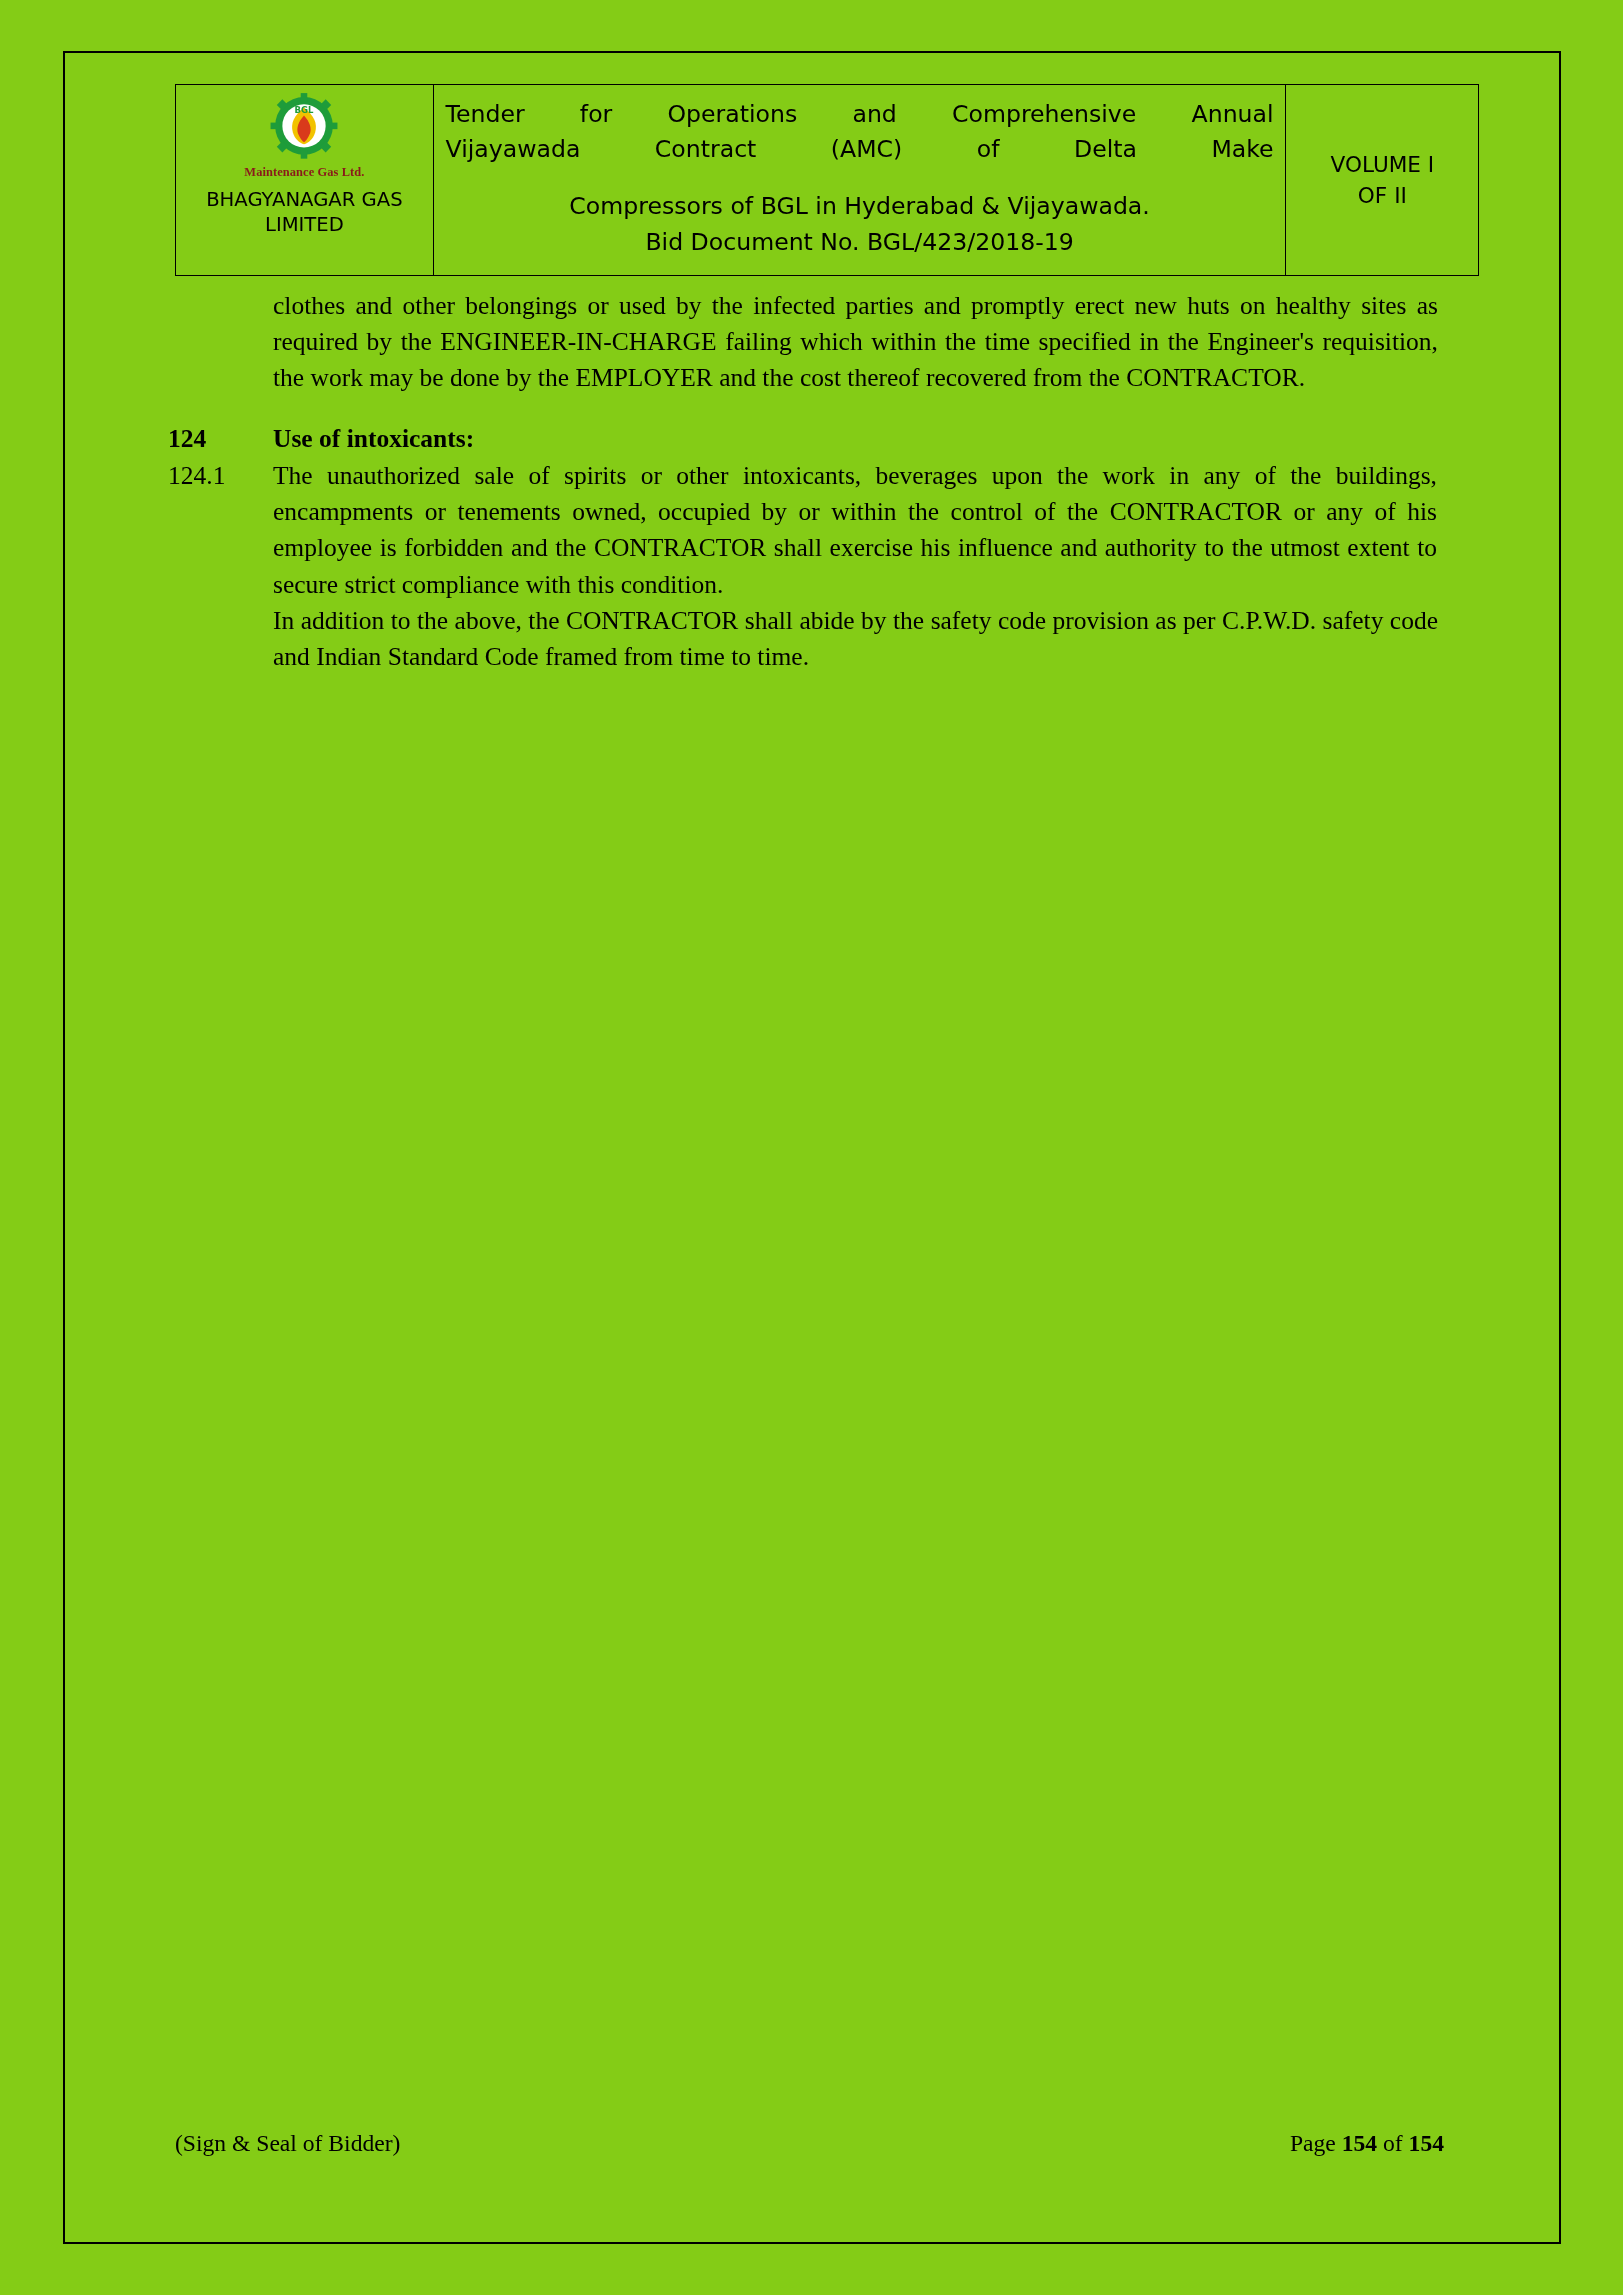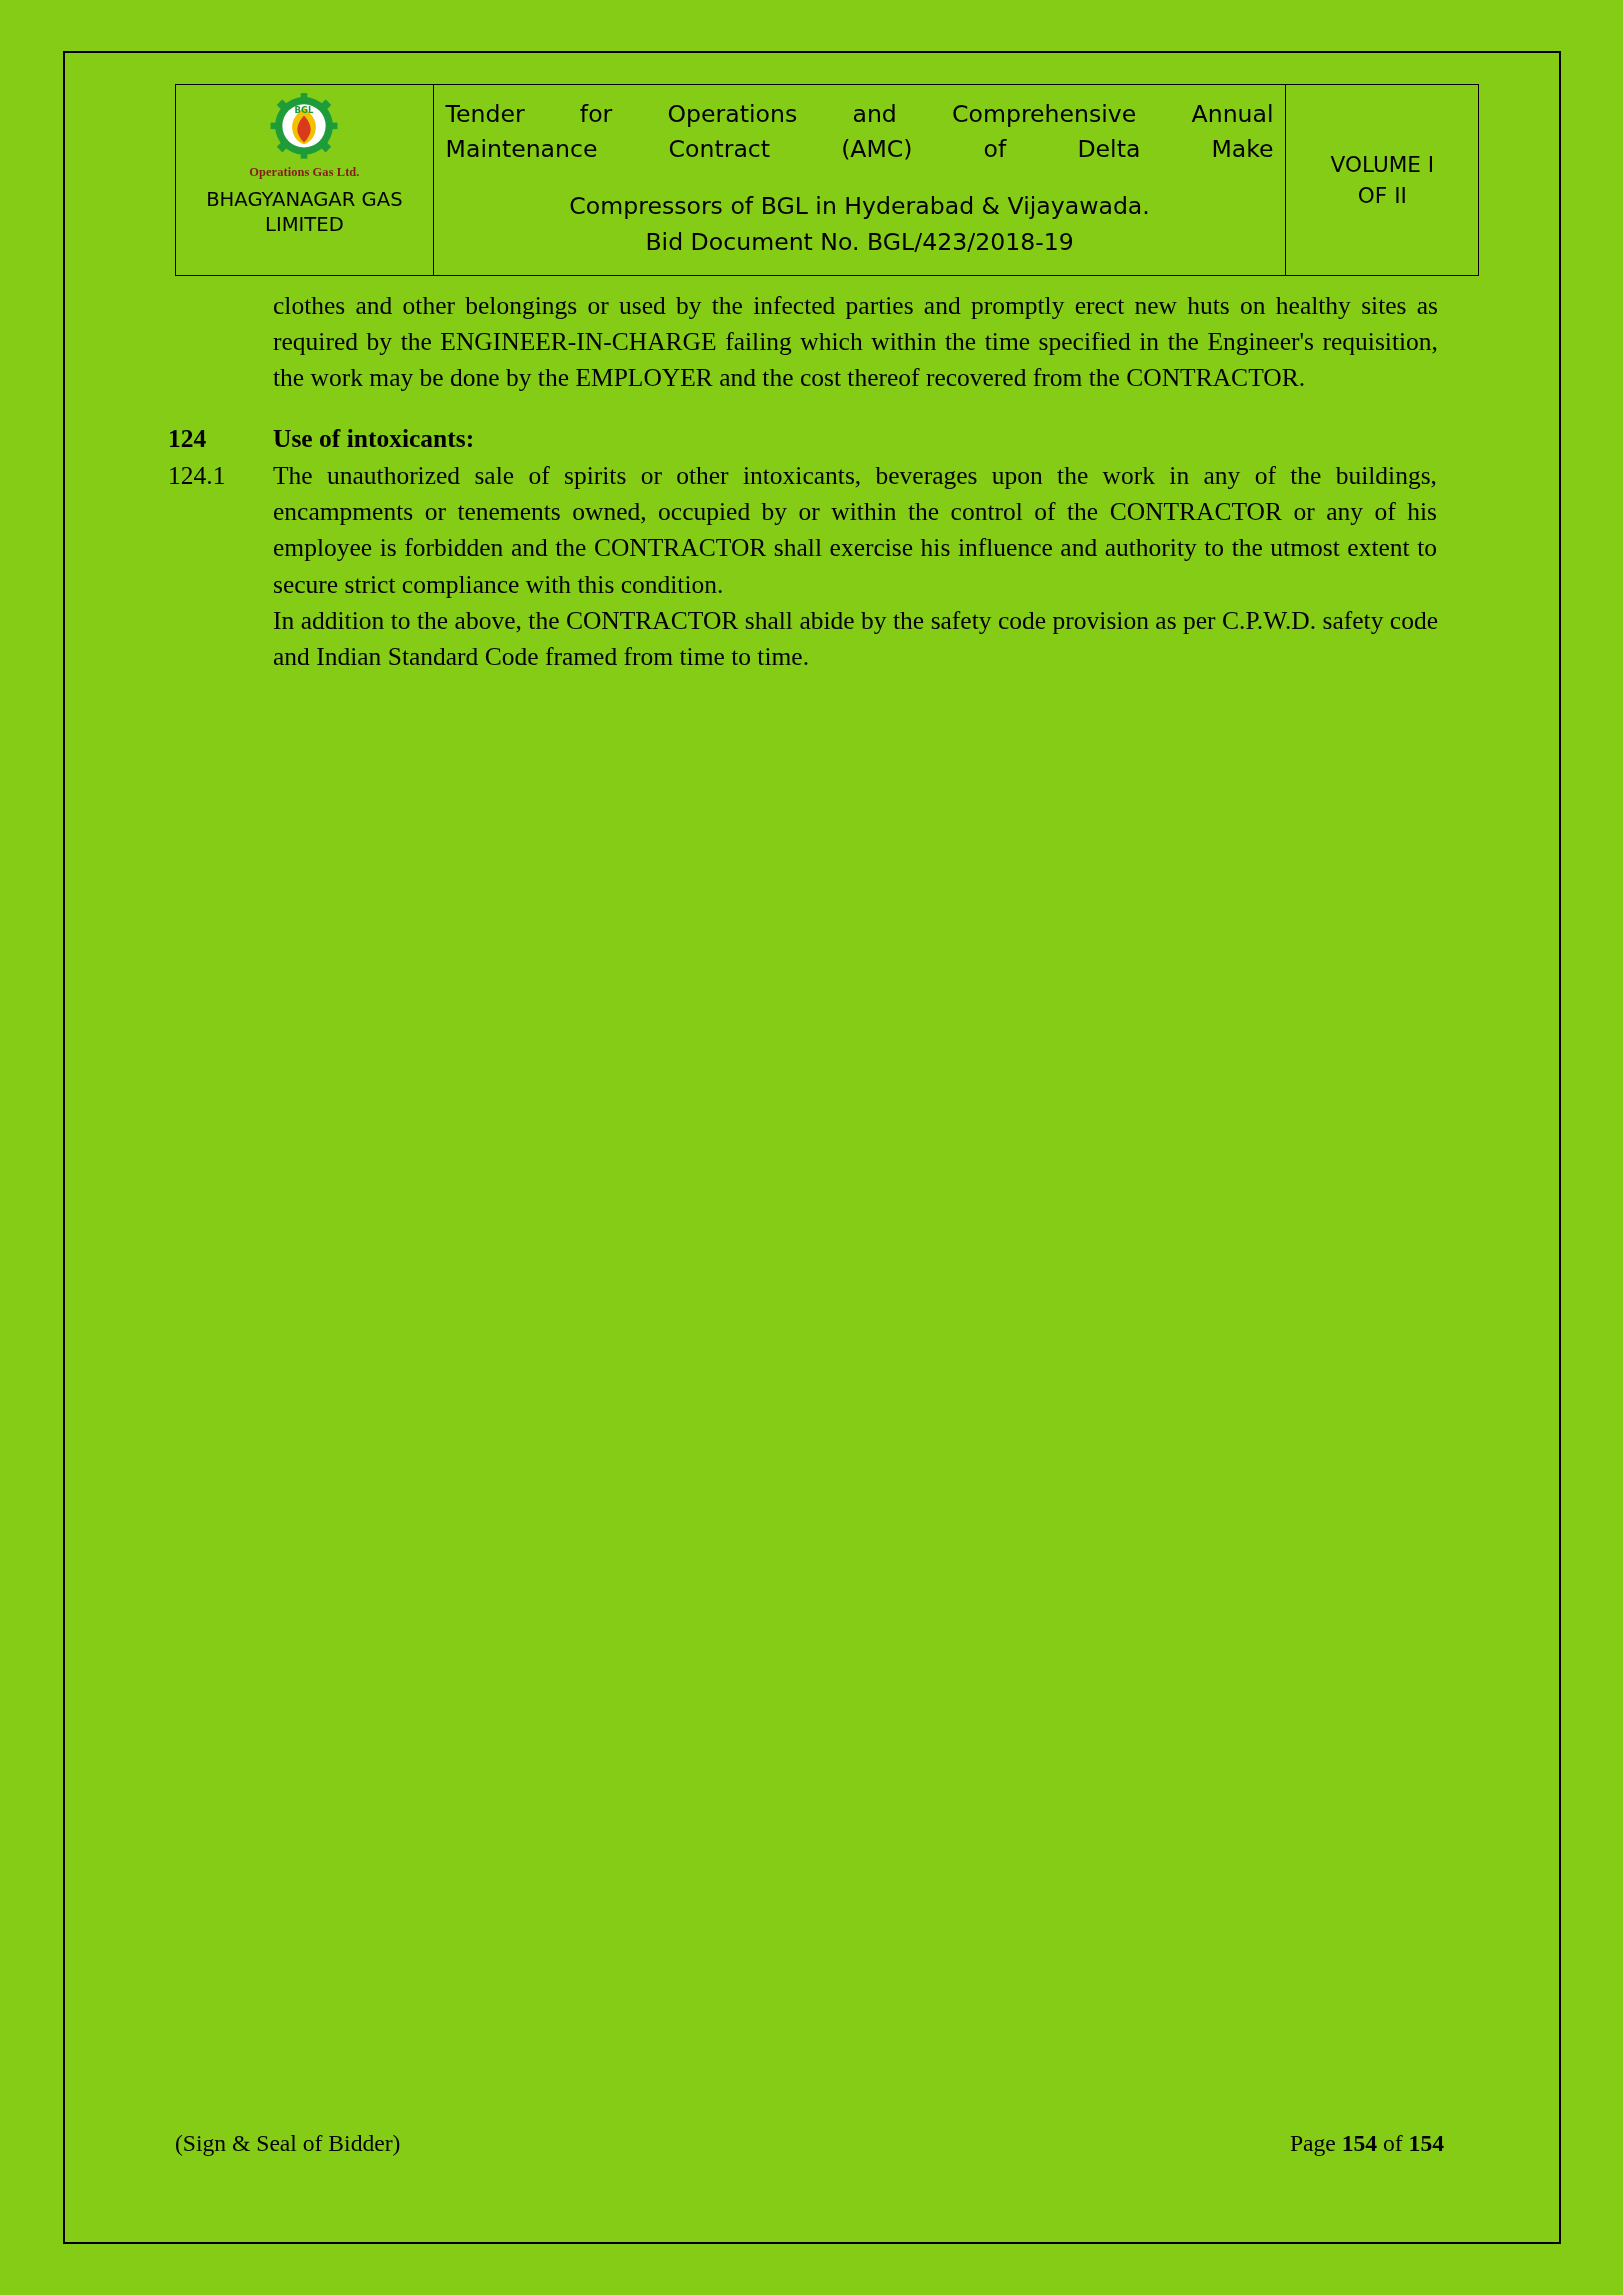--- a/index.html
+++ b/index.html
@@ -202,28 +202,28 @@
                   <rect x="22" y="76" width="12" height="12" transform="rotate(45 28 82)"></rect>
                   <rect x="88" y="76" width="12" height="12" transform="rotate(45 94 82)"></rect>
                 </g>
                 <circle cx="61" cy="50" r="33" fill="#ffffff"></circle>
                 <path d="M61 22 C46 34, 40 46, 44 60 C47 70, 54 76, 61 78 C68 76, 75 70, 78 60 C82 46, 76 34, 61 22 Z" fill="#f2c200"></path>
                 <path d="M61 34 C52 44, 49 53, 52 62 C55 69, 58 73, 61 75 C64 73, 67 69, 70 62 C73 53, 70 44, 61 34 Z" fill="#d93a1b"></path>
                 <text x="61" y="30" font-family="DejaVu Sans, sans-serif" font-size="13" font-weight="bold" fill="#1e9c3a" text-anchor="middle">BGL</text>
               </g>
             </svg>
           </div>
-          <div class="logo-tag">Operations Gas Ltd.</div>
+          <div class="logo-tag">Maintenance Gas Ltd.</div>
           <div class="logo-name" style="white-space: pre-line;">BHAGYANAGAR GAS
 LIMITED</div>
         </div>
       </td>
       <td class="cell-title">
         <div class="title-line">Tender for Operations and Comprehensive Annual</div>
-        <div class="title-line">Maintenance Contract (AMC) of Delta Make</div>
+        <div class="title-line">Vijayawada Contract (AMC) of Delta Make</div>
         <div class="title-line last">Compressors of BGL in Hyderabad &amp; Vijayawada.</div>
         <div class="title-bidno">Bid Document No. BGL/423/2018-19</div>
       </td>
       <td class="cell-volume">
         <div>VOLUME I</div>
         <div>OF II</div>
       </td>
     </tr>
   </tbody>
     </table>

